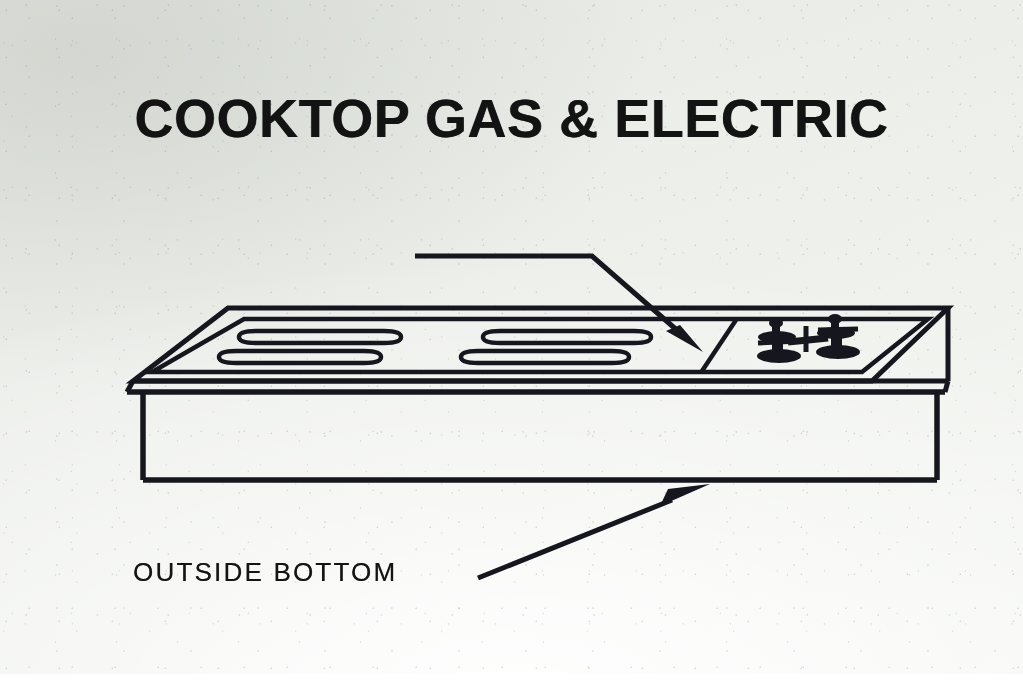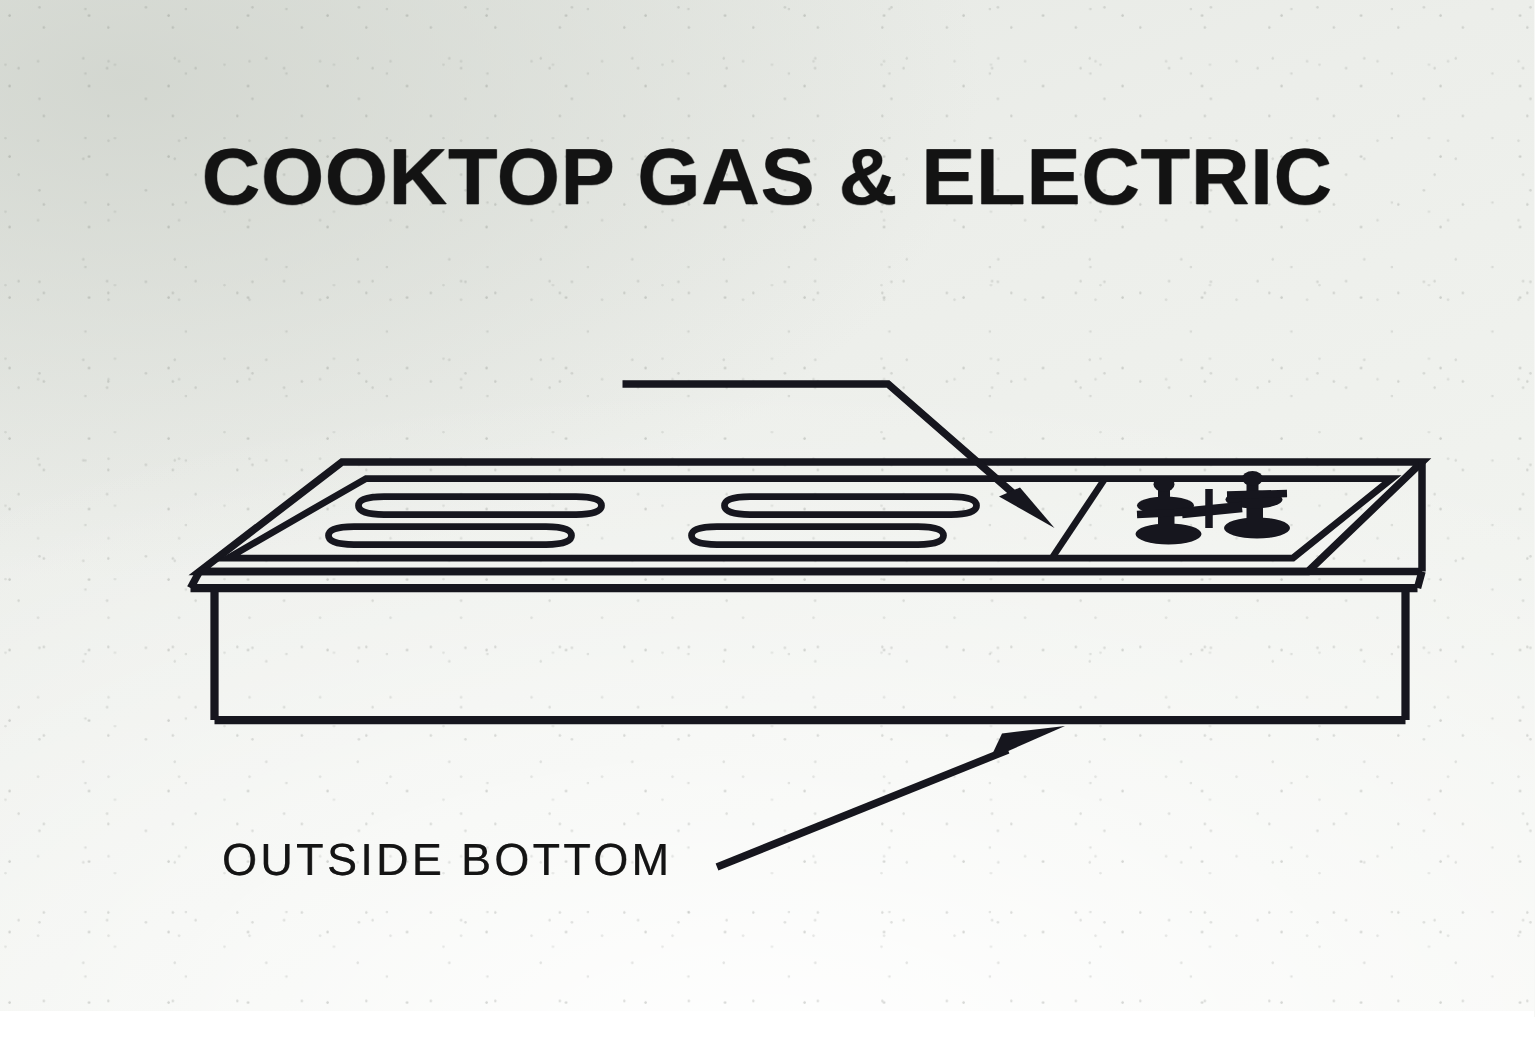--- a/index.html
+++ b/index.html
@@ -63,23 +63,23 @@
     white-space: nowrap;
     text-shadow: 0.3px 0 0 rgba(20,20,20,0.45), 0 0.3px 0 rgba(20,20,20,0.3);
   }
   #label-inside {
     left: 23px;
     top: 233px;
     font-size: 30px;
     letter-spacing: 0.6px;
   }
   #label-outside {
-    left: 148px;
+    left: 133px;
     top: 557px;
-    font-size: 30px;
+    font-size: 26px;
     letter-spacing: 2.2px;
   }
   #artwork {
     position: absolute;
     left: 0;
     top: 0;
   }
   .ln { fill: none; stroke: #16161e; stroke-linecap: butt; stroke-linejoin: miter; }
   .coil { fill: none; stroke: #16161e; }
   .solid { fill: #16161e; stroke: none; }

